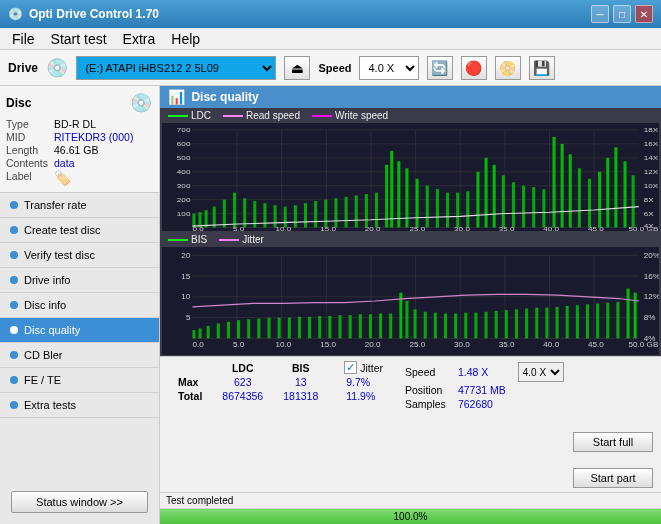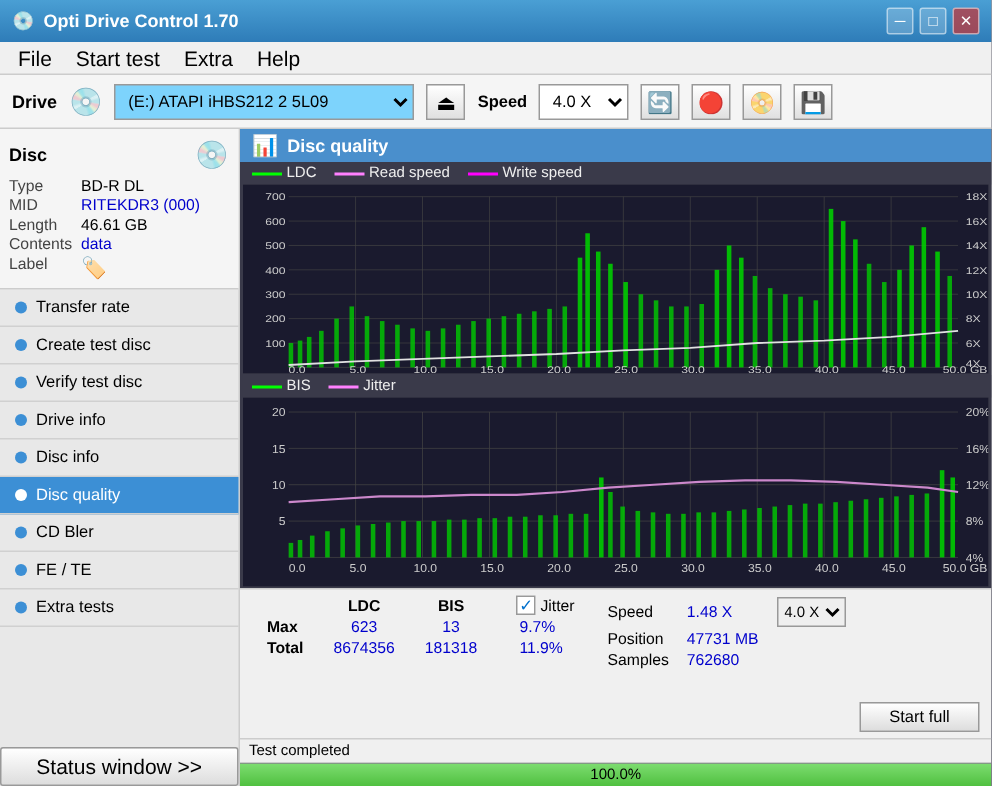--- a/index.html
+++ b/index.html
@@ -46,21 +46,21 @@
       display: flex;
       align-items: center;
       padding: 0 8px;
       gap: 8px;
       border-bottom: 1px solid #ccc;
     }
     .drive-label { font-weight: bold; font-size: 12px; }
     .drive-select {
       height: 24px;
       border: 1px solid #999;
-      background: #7dd3fc;
+      background: #0ea5e9;
       padding: 0 4px;
       font-size: 11px;
       width: 200px;
     }
     .speed-label { font-weight: bold; }
     .speed-select {
       height: 24px;
       border: 1px solid #999;
       background: white;
       padding: 0 4px;
@@ -121,27 +121,27 @@
     }
     .nav-item.active { background: #3c8fd5; color: white; }
     .nav-dot {
       width: 8px; height: 8px; border-radius: 50%;
       background: #3c8fd5; flex-shrink: 0;
     }
     .nav-item.active .nav-dot { background: white; }
 
     
     .status-btn {
-      margin: 0;
+      margin: 11px;
       padding: 4px;
       background: linear-gradient(to bottom, #fff, #ddd);
       border: 1px solid #999;
       text-align: center;
       cursor: pointer;
-      font-size: 14px;
+      font-size: 11px;
       border-radius: 2px;
     }
 
     
     .progress-bar-container {
       height: 16px;
       background: #d0d0d0;
       border-top: 1px solid #ccc;
       position: relative;
       overflow: hidden;
@@ -652,20 +652,21 @@
             <td>Samples</td>
             <td class="blue">762680</td>
             <td></td>
           </tr>
         </tbody>
           </table>
       </div>
 
       <div class="btn-group">
         <button class="action-btn">Start full</button>
+        <button class="action-btn">Start part</button>
       </div>
     </div>
 
     <div class="status-text">
       <span>Test completed</span>
     </div>
     <div class="progress-bar-container">
       <div class="progress-bar-fill"></div>
       <div class="progress-text">100.0%</div>
     </div>

